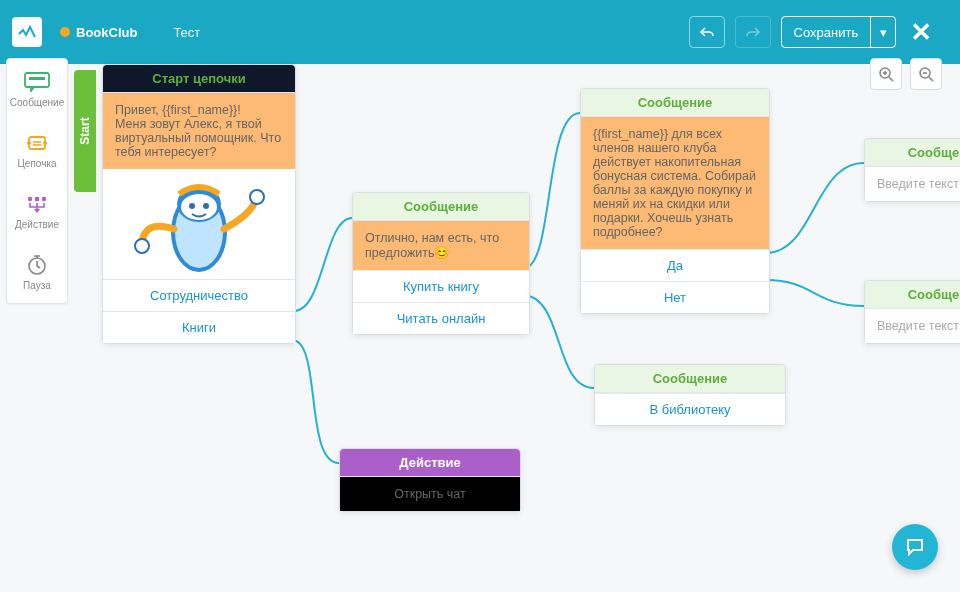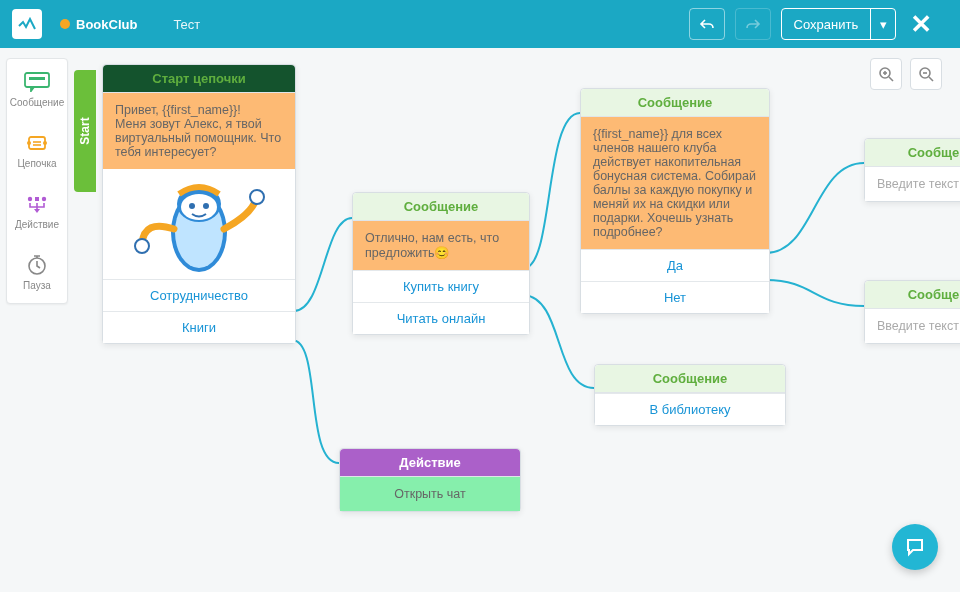--- a/index.html
+++ b/index.html
@@ -1,16 +1,16 @@
 <!DOCTYPE html>
 <html><head>
 <meta charset="utf-8">
 <style>
   html,body{margin:0;padding:0;font-family:Arial,Helvetica,sans-serif;font-size:13px;color:#555;background:#f5f7f8;}
-  .header{height:48px;background:#1ba8c4;display:flex;align-items:center;color:#fff;position:relative;}
+  .header{height:64px;background:#1ba8c4;display:flex;align-items:center;color:#fff;position:relative;}
   .logo-box{width:30px;height:30px;background:#fff;border-radius:4px;margin-left:12px;display:flex;align-items:center;justify-content:center;color:#1ba8c4;font-weight:bold;}
   .crumb1{margin-left:18px;display:flex;align-items:center;font-weight:bold;}
   .status-dot{width:10px;height:10px;border-radius:50%;background:#f5a623;margin-right:6px;display:inline-block;}
   .crumb2{margin-left:36px;opacity:.9;}
   .hdr-right{position:absolute;right:28px;display:flex;align-items:center;gap:10px;}
   .icon-btn{width:34px;height:30px;border:1px solid rgba(255,255,255,.5);border-radius:4px;display:flex;align-items:center;justify-content:center;color:#fff;cursor:pointer;}
   .icon-btn.disabled{opacity:.4;}
   .save-btn{height:30px;border:1px solid #fff;border-radius:4px;display:flex;align-items:center;color:#fff;cursor:pointer;}
   .save-btn .lbl{padding:0 12px;}
   .save-btn .caret{border-left:1px solid #fff;width:24px;height:100%;display:flex;align-items:center;justify-content:center;}
@@ -21,25 +21,25 @@
   .side-item{display:flex;flex-direction:column;align-items:center;justify-content:center;padding:12px 2px;cursor:pointer;}
   .side-item .ic{width:28px;height:22px;display:flex;align-items:center;justify-content:center;}
   .side-item .lbl{font-size:10px;color:#888;margin-top:4px;text-align:center;}
 
   .canvas{position:absolute;left:74px;right:0;top:0;bottom:0;}
   .start-pill{position:absolute;left:0;top:22px;width:22px;height:122px;background:#6bbf3a;border-radius:4px 0 0 4px;color:#fff;font-size:12px;display:flex;align-items:center;justify-content:center;font-weight:bold;}
   .start-pill span{transform:rotate(-90deg);}
 
   .node{position:absolute;background:#fff;border:1px solid #d8dee3;border-radius:4px;box-shadow:0 2px 6px rgba(0,0,0,.08);}
   .node-header{padding:6px 10px;text-align:center;border-bottom:1px solid #e0e5e9;border-radius:4px 4px 0 0;font-weight:600;font-size:13px;position:relative;}
-  .hdr-start{background:#14532d;color:#5fae3e;}
+  .hdr-start{background:#0f172a;color:#5fae3e;}
   .hdr-msg{background:#e8f6e3;color:#5fae3e;}
   .hdr-action{background:#ab60c9;color:#fff;}
   .node-body{padding:10px 12px;font-size:12.5px;color:#666;background:#fdba74;}
-  .node-body.white{background:#86efac;}
+  .node-body.white{background:#000000;}
   .opt{border-top:1px solid #e4e8eb;padding:8px 10px;text-align:center;color:#1894d6;font-size:13px;cursor:pointer;position:relative;background:#fff;}
   .zoom-area{position:absolute;right:18px;top:10px;display:flex;gap:8px;}
   .zoom-btn{width:30px;height:30px;border:1px solid #d8dee3;border-radius:4px;background:#fff;display:flex;align-items:center;justify-content:center;color:#888;cursor:pointer;}
   .fab{position:absolute;right:22px;bottom:22px;width:46px;height:46px;border-radius:50%;background:#22b6d4;display:flex;align-items:center;justify-content:center;color:#fff;box-shadow:0 3px 8px rgba(0,0,0,.2);cursor:pointer;}
   .placeholder-body{padding:10px 12px;color:#aaa;font-size:12.5px;background:#fff;}
   .robot{height:110px;background:#fff;display:flex;align-items:center;justify-content:center;}
   svg.wires{position:absolute;left:0;top:0;pointer-events:none;}
 </style>
 </head>
 <body>

